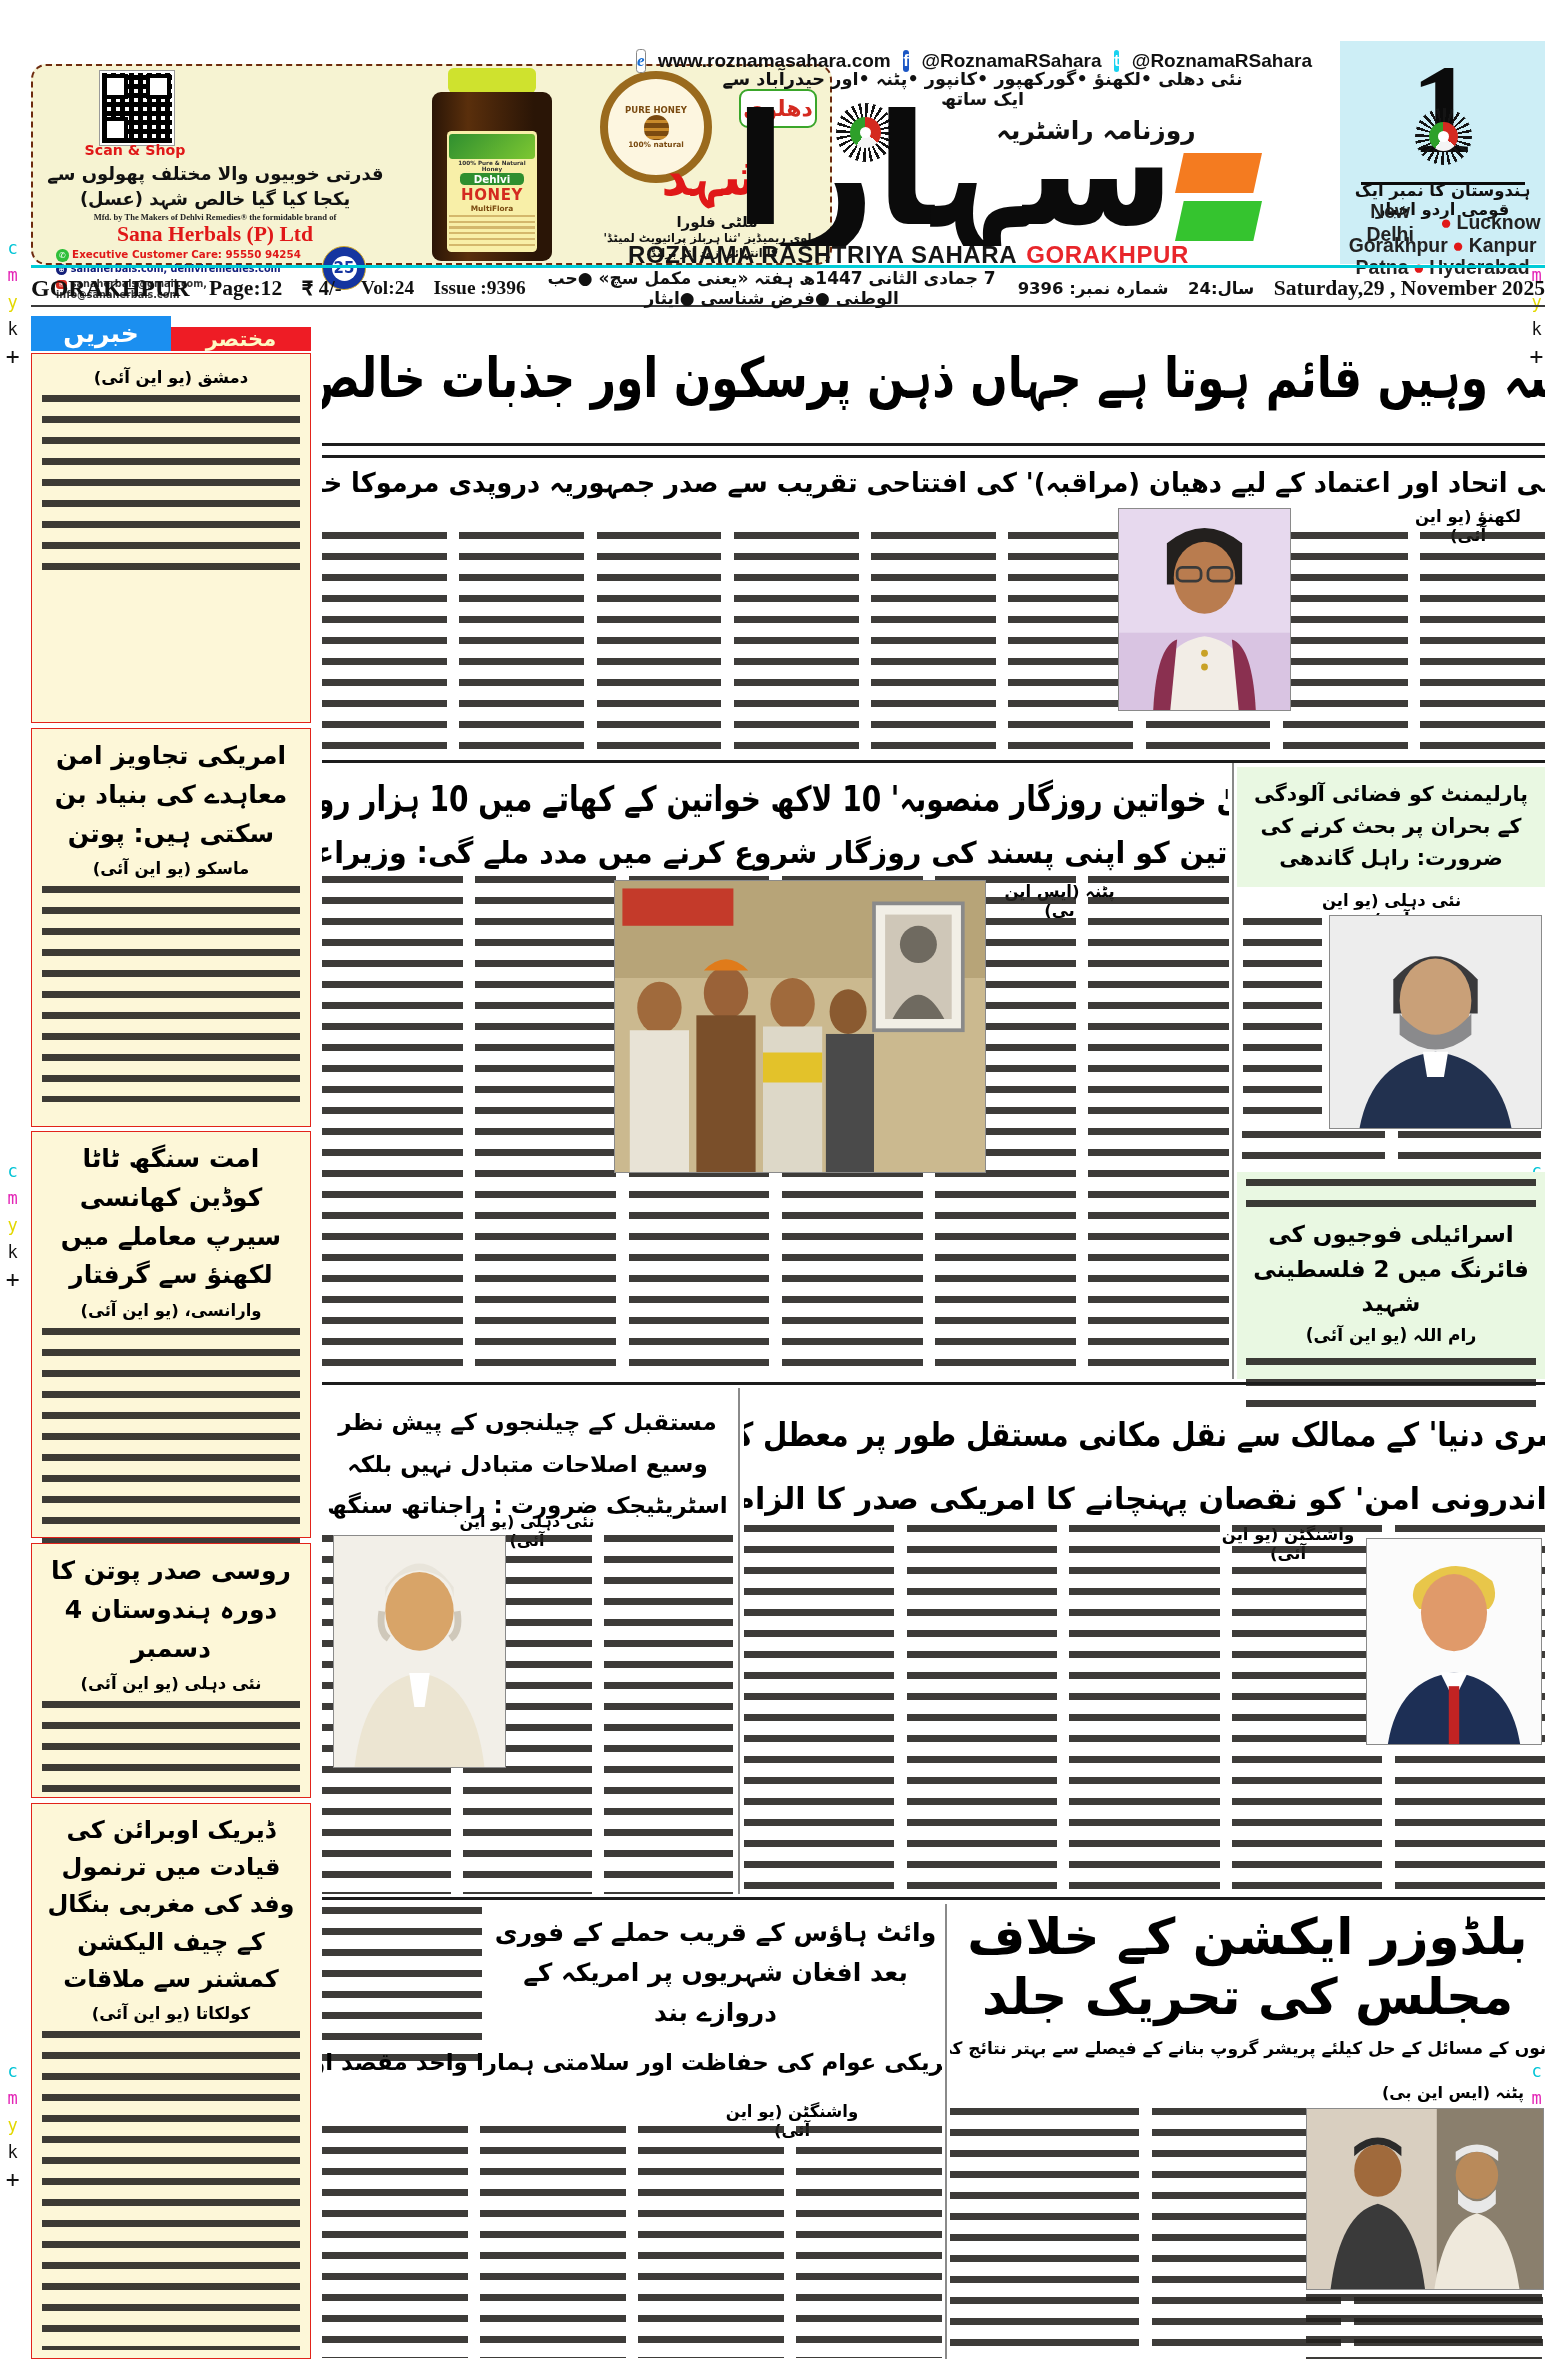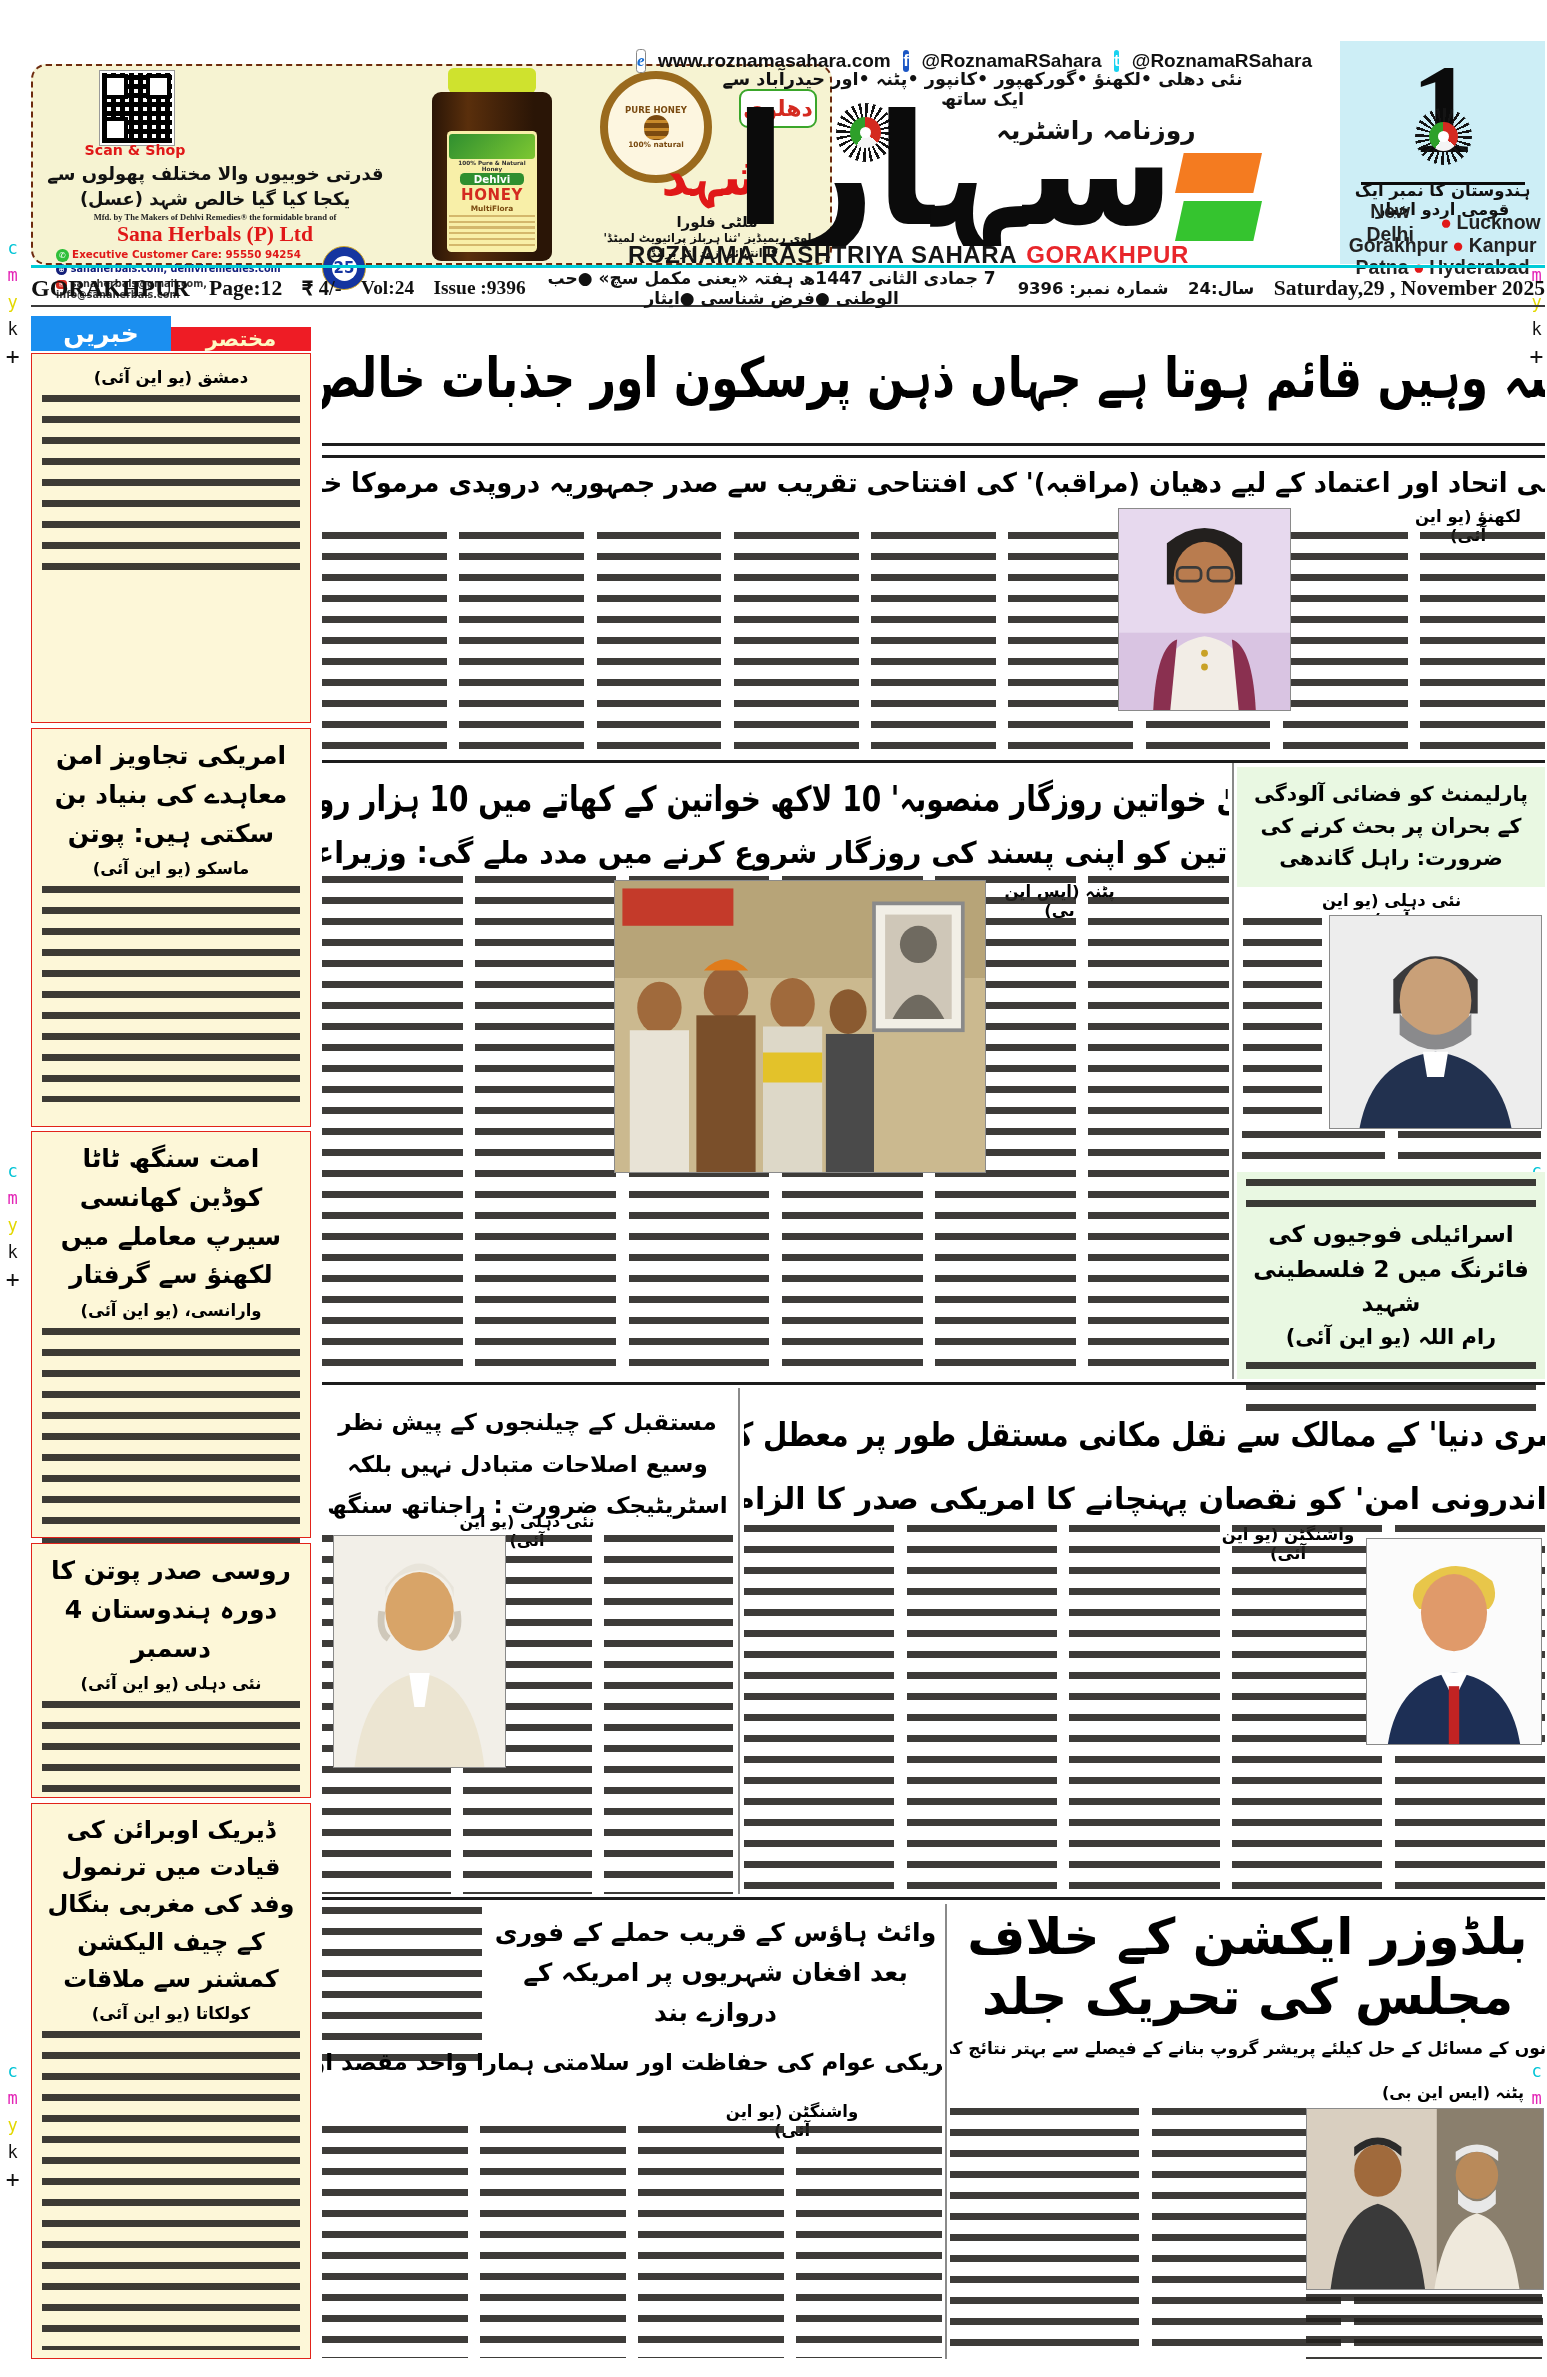--- a/index.html
+++ b/index.html
@@ -321,21 +321,21 @@
   </svg>
 </div>
 <div class="abs cols" style="left:1242px;top:1131px;width:299px;height:36px;">
     <div class="tcol"></div>
     <div class="tcol"></div>
   </div>
 
 <div class="abs greenbox" style="left:1237px;top:1172px;width:308px;height:207px;padding:6.8px 9px;box-sizing:border-box;">
   <div class="sbody" style="height:34px;"></div>
   <div class="urdu headline ctr" style="font-size:23px;line-height:1.5;margin:4.6px 0;">اسرائیلی فوجیوں کی فائرنگ میں 2 فلسطینی شہید</div>
-  <div class="dl urdu" style="font-size:21px;margin-bottom:13px;">رام اللہ (یو این آئی)</div>
+  <div class="dl urdu" style="font-size:17px;margin-bottom:13px;">رام اللہ (یو این آئی)</div>
   <div class="sbody" style="height:57px;"></div>
 </div>
 
 <div class="abs hrule" style="left:322px;top:1382px;width:1223px;height:2.8px;"></div>
 
 <div class="abs ctr urdu headline" style="left:322px;top:1420px;width:411px;height:89px;font-size:23px;line-height:1.8;">مستقبل کے چیلنجوں کے پیش نظر وسیع اصلاحات متبادل نہیں بلکہ اسٹریٹیجک ضرورت : راجناتھ سنگھ</div>
 <div class="abs dl urdu" style="left:456px;top:1512px;width:142px;height:18px;font-size:16px;">نئی دہلی (یو این آئی)</div>
 <div class="abs cols" style="left:322px;top:1535px;width:411px;height:359px;">
     <div class="tcol"></div>
     <div class="tcol"></div>

